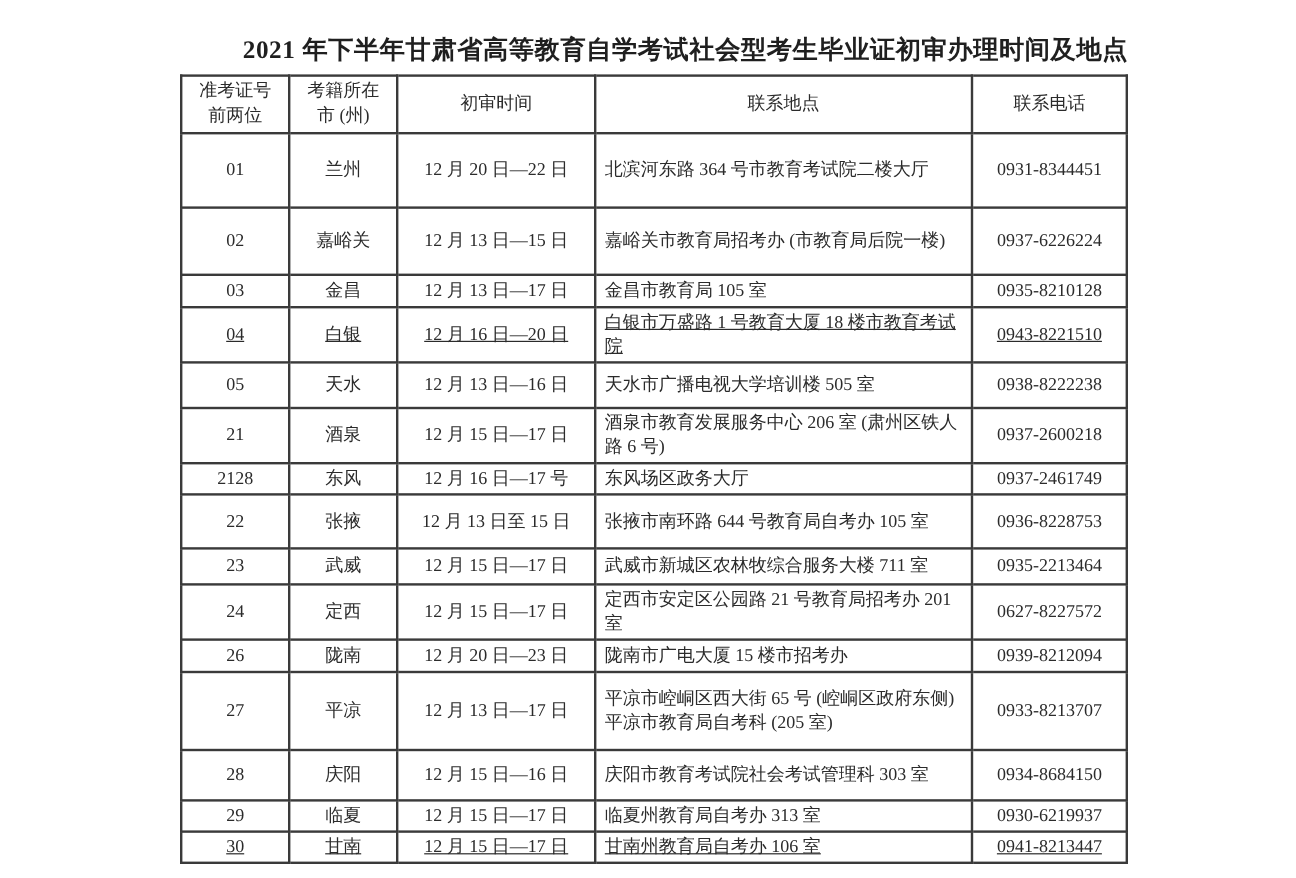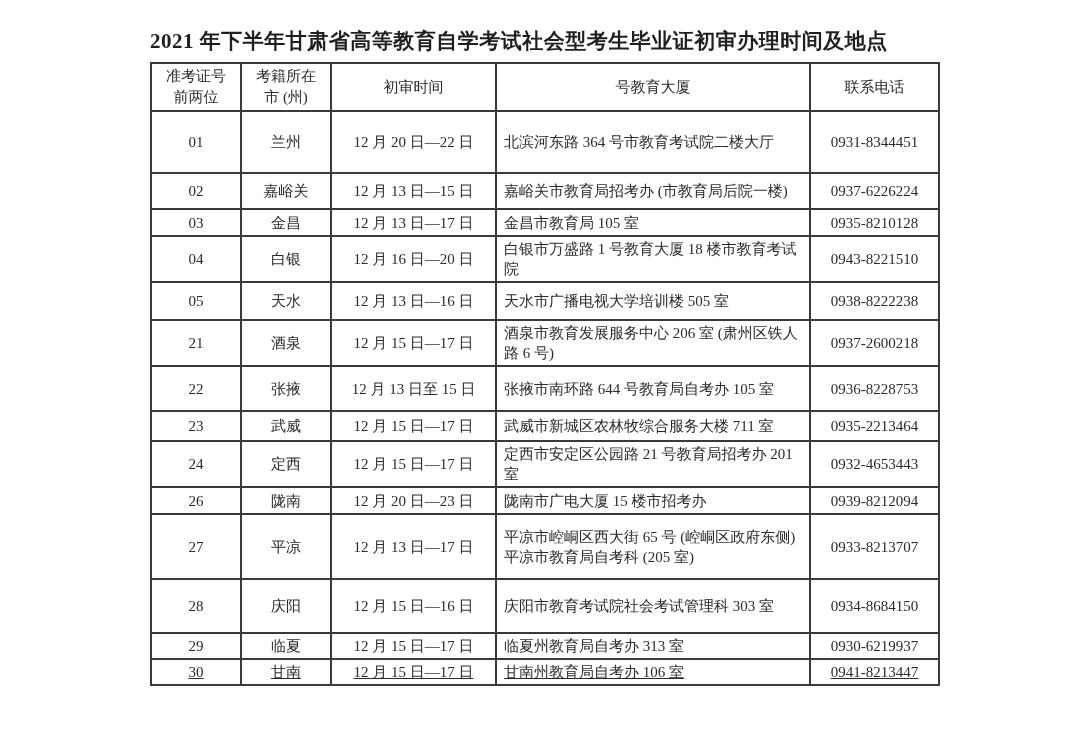--- a/index.html
+++ b/index.html
@@ -13,21 +13,21 @@
   }
   .doc {
     position: absolute;
     left: 150px;
     top: 27px;
     width: 790px;
   }
   .doc-title {
     font-size: 21px;
     font-weight: bold;
-    text-align: left;
+    text-align: right;
     color: #1f1f1f;
     letter-spacing: 0.5px;
     margin-bottom: 7px;
     white-space: nowrap;
   }
   table.schedule {
     border-collapse: collapse;
     table-layout: fixed;
     width: 788px;
   }
@@ -70,103 +70,110 @@
       <col class="c-addr">
       <col class="c-phone">
     </colgroup>
     <thead>
       <tr id="header-row" style="height: 46px;">
           <th>准考证号
 前两位</th>
           <th>考籍所在
 市 (州)</th>
           <th>初审时间</th>
-          <th>号教育大厦</th>
+          <th>联系地点</th>
           <th>联系电话</th>
         </tr>
     </thead>
     <tbody id="table-body">
         <tr style="height: 62px;">
           <td>01</td>
           <td>兰州</td>
           <td>12 月 20 日—22 日</td>
           <td class="address">北滨河东路 364 号市教育考试院二楼大厅</td>
           <td>0931-8344451</td>
         </tr>
-        <tr style="height: 36px;">
+        <tr style="height: 56px;">
           <td>02</td>
           <td>嘉峪关</td>
           <td>12 月 13 日—15 日</td>
           <td class="address">嘉峪关市教育局招考办 (市教育局后院一楼)</td>
           <td>0937-6226224</td>
         </tr>
         <tr style="height: 27px; padding-left: 40px;">
           <td>03</td>
           <td>金昌</td>
           <td>12 月 13 日—17 日</td>
           <td class="address">金昌市教育局 105 室</td>
           <td>0935-8210128</td>
         </tr>
-        <tr style="height: 41px;">
+        <tr style="height: 41px; text-decoration: underline;">
           <td>04</td>
           <td>白银</td>
           <td>12 月 16 日—20 日</td>
           <td class="address">白银市万盛路 1 号教育大厦 18 楼市教育考试院</td>
           <td>0943-8221510</td>
         </tr>
         <tr style="height: 38px;">
           <td>05</td>
           <td>天水</td>
           <td>12 月 13 日—16 日</td>
           <td class="address">天水市广播电视大学培训楼 505 室</td>
           <td>0938-8222238</td>
         </tr>
         <tr style="height: 46px;">
           <td>21</td>
           <td>酒泉</td>
           <td>12 月 15 日—17 日</td>
           <td class="address">酒泉市教育发展服务中心 206 室 (肃州区铁人路 6 号)</td>
           <td>0937-2600218</td>
         </tr>
+        <tr style="height: 26px;">
+          <td>2128</td>
+          <td>东风</td>
+          <td>12 月 16 日—17 号</td>
+          <td class="address">东风场区政务大厅</td>
+          <td>0937-2461749</td>
+        </tr>
         <tr style="height: 45px; padding-left: 41px;">
           <td>22</td>
           <td>张掖</td>
           <td>12 月 13 日至 15 日</td>
           <td class="address">张掖市南环路 644 号教育局自考办 105 室</td>
           <td>0936-8228753</td>
         </tr>
         <tr style="height: 30px;">
           <td>23</td>
           <td>武威</td>
           <td>12 月 15 日—17 日</td>
           <td class="address">武威市新城区农林牧综合服务大楼 711 室</td>
           <td>0935-2213464</td>
         </tr>
         <tr style="height: 43px;">
           <td>24</td>
           <td>定西</td>
           <td>12 月 15 日—17 日</td>
           <td class="address">定西市安定区公园路 21 号教育局招考办 201 室</td>
-          <td>0932-4653443</td>
+          <td>0627-8227572</td>
         </tr>
         <tr style="height: 27px;">
           <td>26</td>
           <td>陇南</td>
           <td>12 月 20 日—23 日</td>
           <td class="address">陇南市广电大厦 15 楼市招考办</td>
           <td>0939-8212094</td>
         </tr>
         <tr style="height: 65px;">
           <td>27</td>
           <td>平凉</td>
           <td>12 月 13 日—17 日</td>
           <td class="address">平凉市崆峒区西大街 65 号 (崆峒区政府东侧) 平凉市教育局自考科 (205 室)</td>
           <td>0933-8213707</td>
         </tr>
-        <tr style="height: 54px;">
+        <tr style="height: 42px;">
           <td>28</td>
           <td>庆阳</td>
           <td>12 月 15 日—16 日</td>
           <td class="address">庆阳市教育考试院社会考试管理科 303 室</td>
           <td>0934-8684150</td>
         </tr>
         <tr style="height: 26px;">
           <td>29</td>
           <td>临夏</td>
           <td>12 月 15 日—17 日</td>

